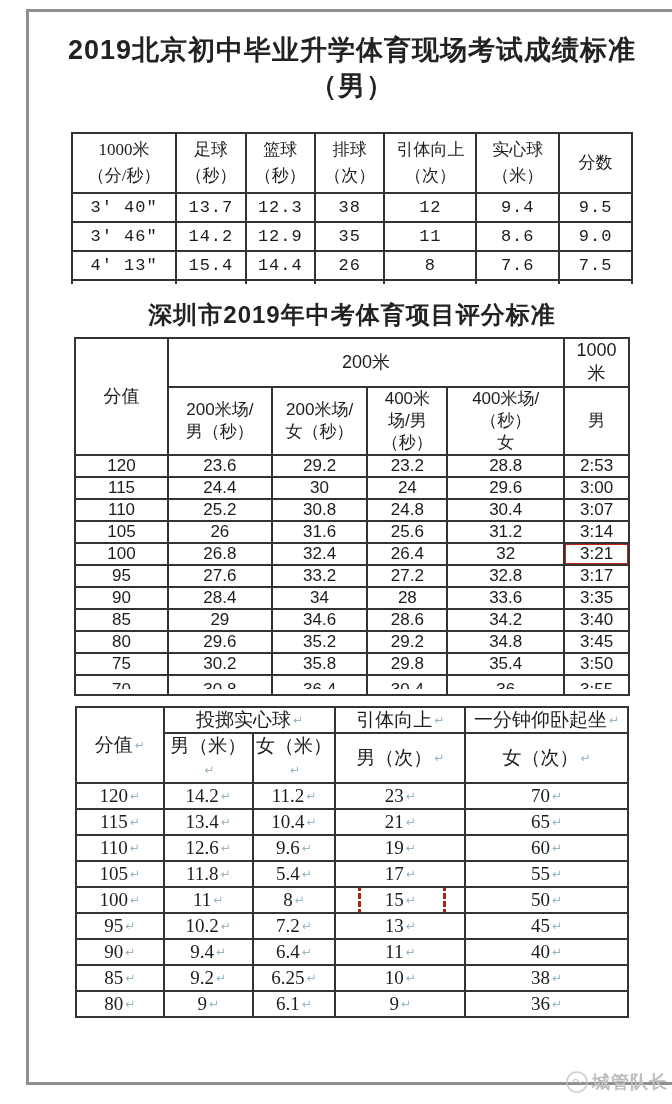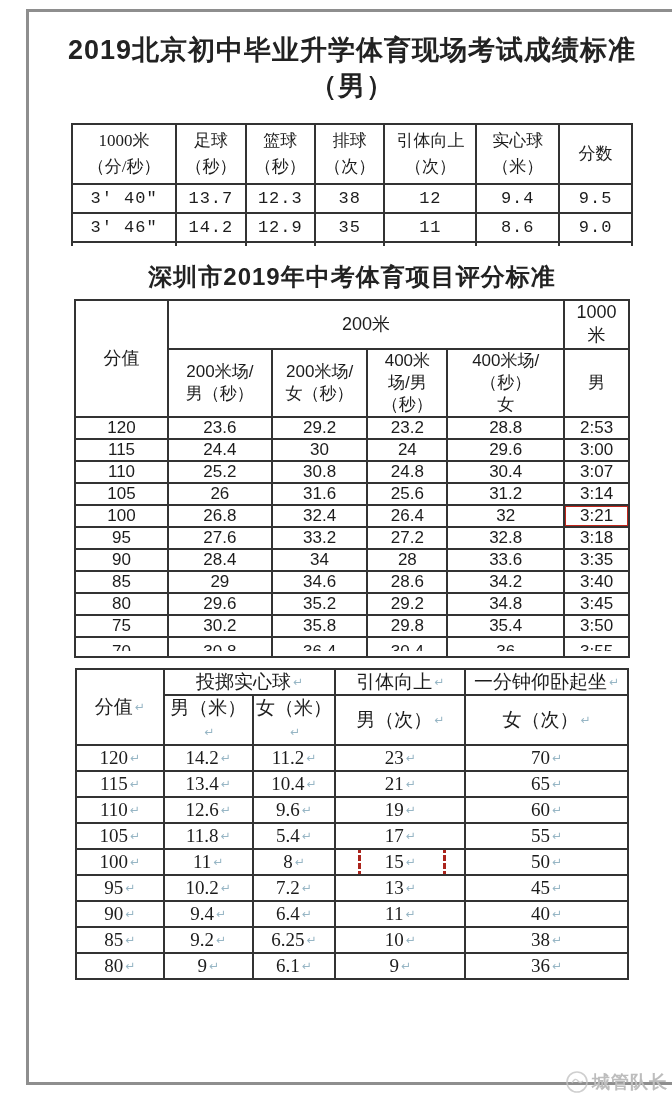--- a/index.html
+++ b/index.html
@@ -24,21 +24,21 @@
     border-collapse:collapse; margin:0 auto; table-layout:fixed;
     border:2px solid #333; border-bottom:none;
   }
   th, td {
     border:2px solid #333; text-align:center; vertical-align:middle;
     padding:0; overflow:hidden; white-space:pre-line;
   }
   tfoot td { border-bottom:none; height:4px; }
 
   
-  #table-beijing { width:562px; margin-top:19px; }
+  #table-beijing { width:562px; margin-top:28px; }
   #table-beijing th {
     height:60px; font-size:17px; font-weight:normal; line-height:1.55;
     font-family:"Liberation Serif","DejaVu Serif",serif;
   }
   #table-beijing tbody td {
     height:29px; font-size:17px; letter-spacing:1px;
     font-family:"Liberation Mono","DejaVu Sans Mono",monospace;
   }
 
   
@@ -128,20 +128,29 @@
         </tr>
         <tr>
           <td><span>3′ 46″</span></td>
           <td><span>14.2</span></td>
           <td><span>12.9</span></td>
           <td><span>35</span></td>
           <td><span>11</span></td>
           <td><span>8.6</span></td>
           <td><span>9.0</span></td>
         </tr>
+        <tr>
+          <td><span>4′ 13″</span></td>
+          <td><span>15.4</span></td>
+          <td><span>14.4</span></td>
+          <td><span>26</span></td>
+          <td><span>8</span></td>
+          <td><span>7.6</span></td>
+          <td><span>7.5</span></td>
+        </tr>
       </tbody>
     <tfoot>
       <tr>
         <td></td>
           <td></td>
           <td></td>
         <td></td>
           <td></td>
           <td></td>
         <td></td>
@@ -220,21 +229,21 @@
           <td><span>26.4</span></td>
           <td><span>32</span></td>
           <td class="anno-host"><span>3:21</span><span class="box-solid"></span></td>
         </tr>
         <tr>
           <td><span>95</span></td>
           <td><span>27.6</span></td>
           <td><span>33.2</span></td>
           <td><span>27.2</span></td>
           <td><span>32.8</span></td>
-          <td><span>3:18</span></td>
+          <td><span>3:17</span></td>
         </tr>
         <tr>
           <td><span>90</span></td>
           <td><span>28.4</span></td>
           <td><span>34</span></td>
           <td><span>28</span></td>
           <td><span>33.6</span></td>
           <td><span>3:35</span></td>
         </tr>
         <tr>

